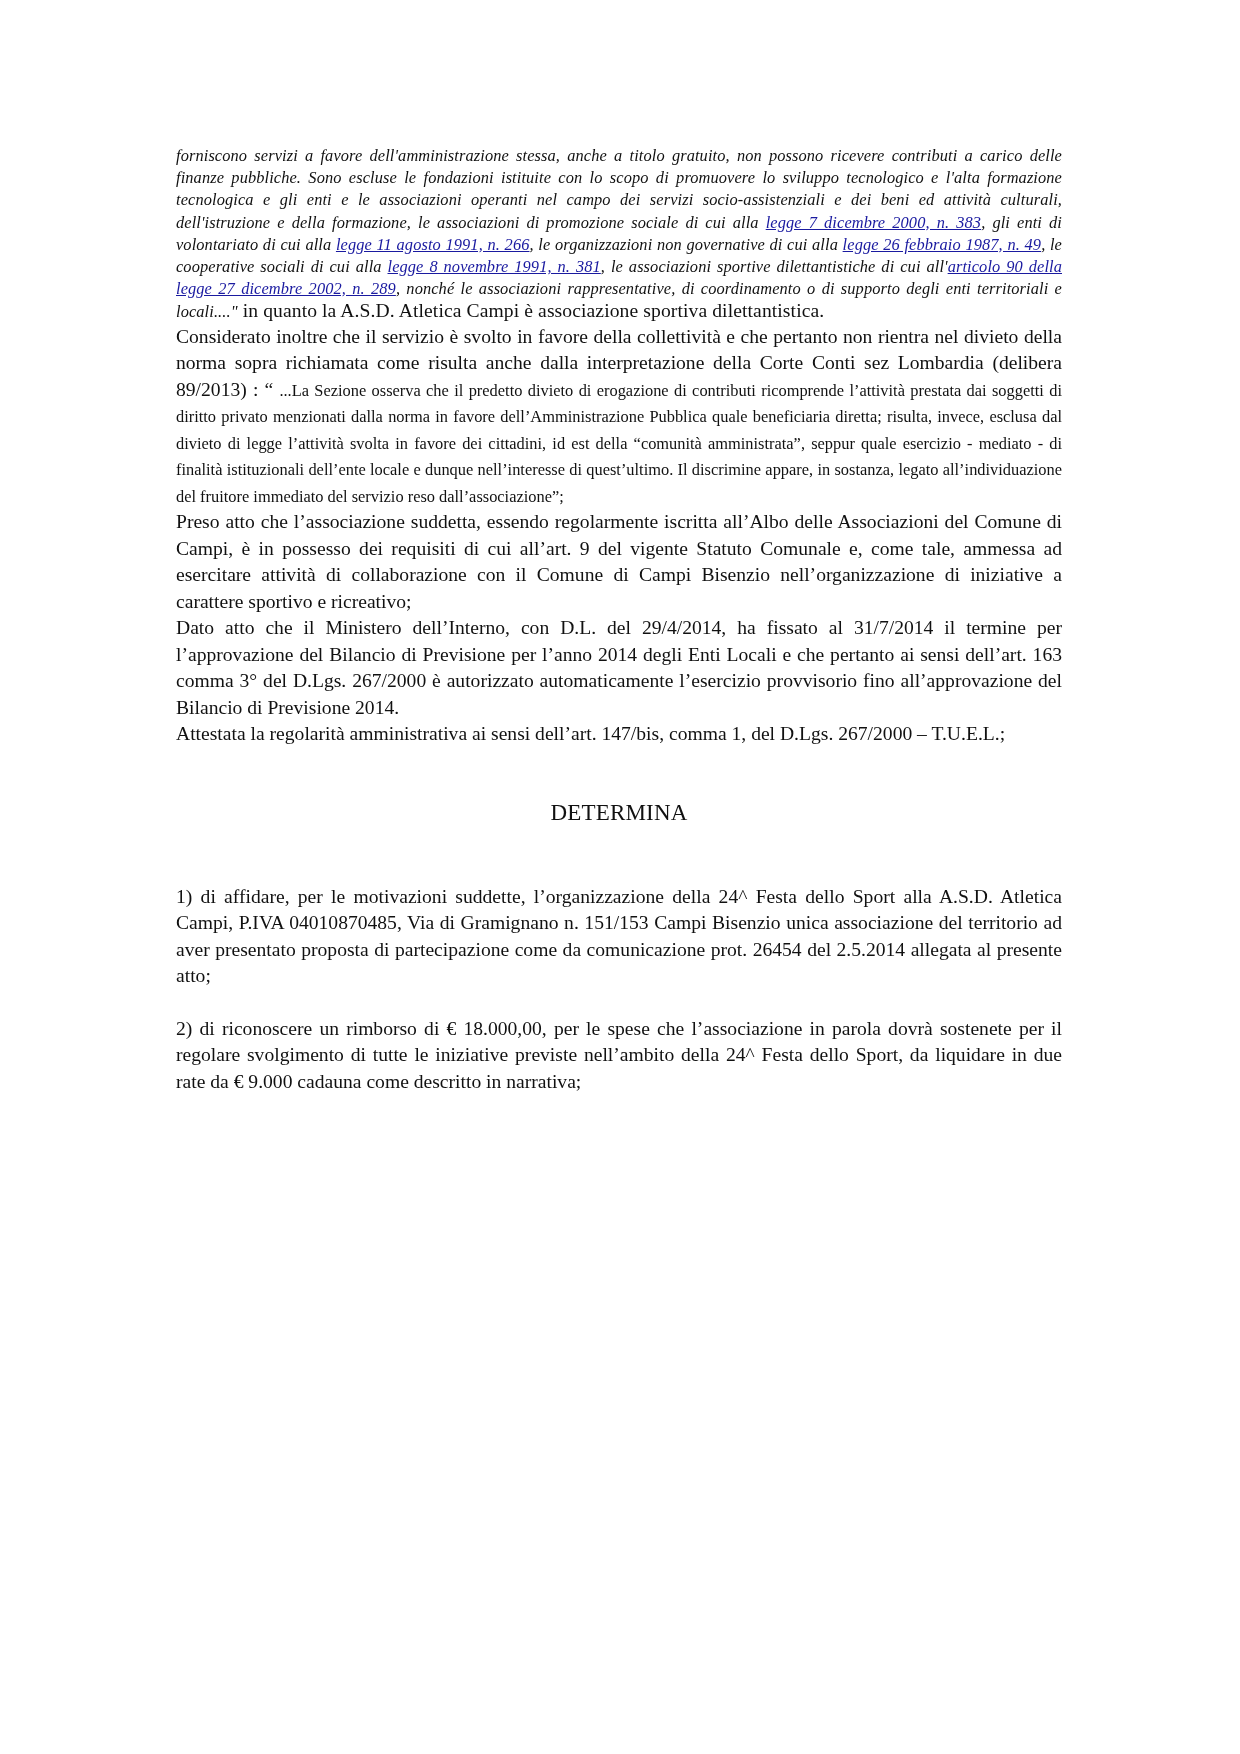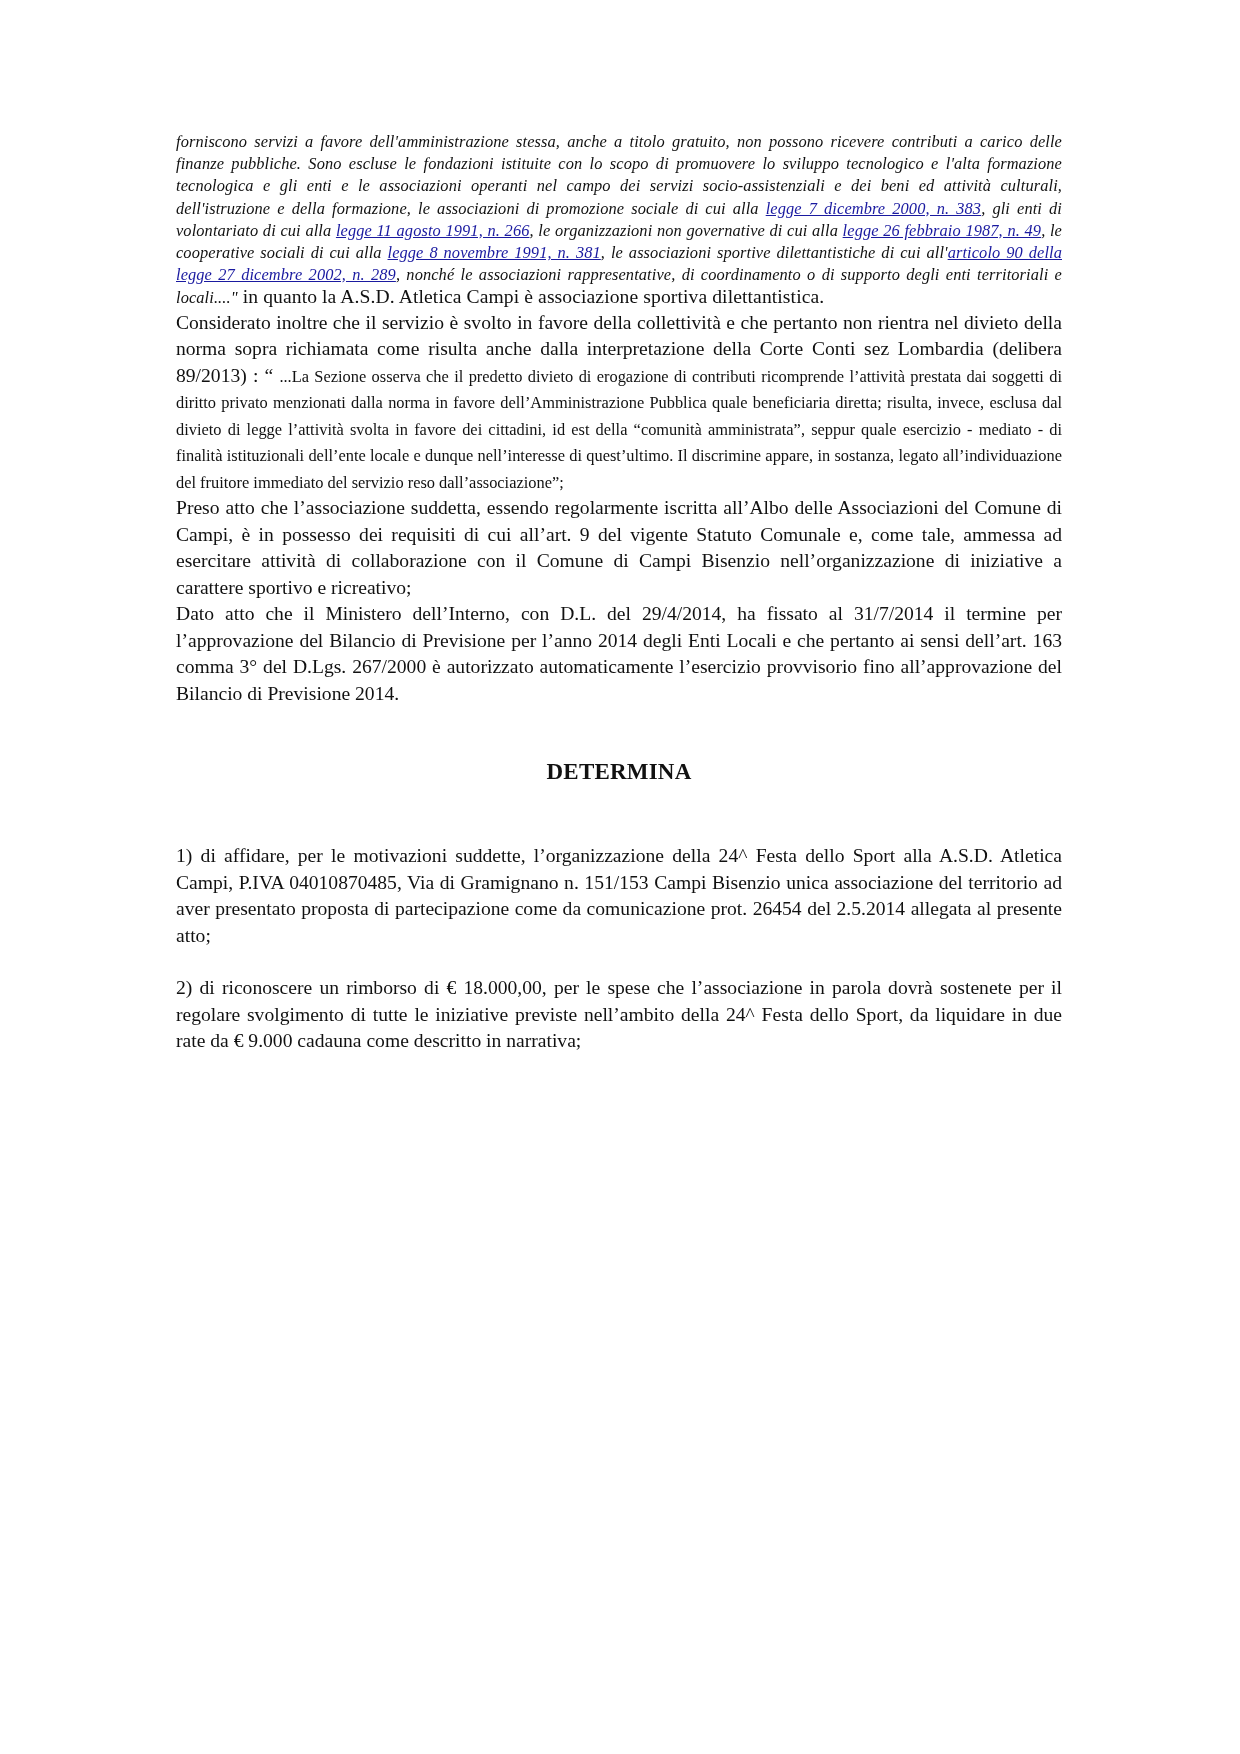--- a/index.html
+++ b/index.html
@@ -1,38 +1,39 @@
 <!DOCTYPE html>
 <html><head>
 <meta charset="utf-8">
 <style>
   html, body { margin:0; padding:0; background:#ffffff; }
   body { width:1240px; height:1754px; position:relative; overflow:hidden; }
-  .page { position:absolute; left:176px; top:131px; width:886px; color:#111; font-family:"Liberation Serif","DejaVu Serif",serif; }
+  .page { position:absolute; left:176px; top:145px; width:886px; color:#111; font-family:"Liberation Serif","DejaVu Serif",serif; }
   .it { font-style:italic; font-size:16.4px; line-height:22.2px; text-align:justify; letter-spacing:0.1px; }
   .rg { font-size:19.6px; line-height:26.5px; text-align:justify; }
   .rg-inline { font-size:19.6px; font-style:normal; }
   .it-inline { font-size:16.4px; line-height:22.6px; }
   a.lnk { color:#1a1aa0; text-decoration:underline; }
   p { margin:0; }
-  .heading { text-align:center; font-weight:bold; font-size:23px; margin-top:52px; margin-bottom:0; letter-spacing:0.2px; }
+  .heading { text-align:center; font-weight:normal; font-size:23px; margin-top:52px; margin-bottom:0; letter-spacing:0.2px; }
   .gap-lg { height:58px; }
   .gap-md { height:26px; }
 </style>
 </head>
 <body>
 
 <div class="page">
 
   <p class="it"><span>forniscono servizi a favore dell'amministrazione stessa, anche a titolo gratuito, non possono ricevere contributi a carico delle finanze pubbliche. Sono escluse le fondazioni istituite con lo scopo di promuovere lo sviluppo tecnologico e l'alta formazione tecnologica e gli enti e le associazioni operanti nel campo dei servizi socio-assistenziali e dei beni ed attività culturali, dell'istruzione e della formazione, le associazioni di promozione sociale di cui alla </span><a class="lnk">legge 7 dicembre 2000, n. 383</a><span>, gli enti di volontariato di cui alla </span><a class="lnk">legge 11 agosto 1991, n. 266</a><span>, le organizzazioni non governative di cui alla </span><a class="lnk">legge 26 febbraio 1987, n. 49</a><span>, le cooperative sociali di cui alla </span><a class="lnk">legge 8 novembre 1991, n. 381</a><span>, le associazioni sportive dilettantistiche di cui all'</span><a class="lnk">articolo 90 della legge 27 dicembre 2002, n. 289</a><span>, nonché le associazioni rappresentative, di coordinamento o di supporto degli enti territoriali e locali...."</span><span class="rg-inline"> in quanto la A.S.D. Atletica Campi è associazione sportiva dilettantistica.</span></p>
 
   <p class="rg"><span>Considerato inoltre che il servizio è svolto in favore della collettività e che pertanto non rientra nel divieto della norma sopra richiamata come risulta anche dalla interpretazione della Corte Conti sez Lombardia (delibera 89/2013) : “ </span><span class="it-inline">...La Sezione osserva che il predetto divieto  di erogazione di contributi ricomprende l’attività prestata dai soggetti di diritto privato menzionati dalla norma in favore dell’Amministrazione Pubblica quale beneficiaria diretta; risulta, invece, esclusa dal divieto di legge l’attività svolta in favore dei cittadini, id est della “comunità amministrata”, seppur quale esercizio - mediato - di finalità istituzionali dell’ente locale e dunque nell’interesse di quest’ultimo. Il discrimine appare, in sostanza, legato all’individuazione del fruitore immediato del servizio reso dall’associazione”;</span></p>
 
   <p class="rg">Preso atto che l’associazione suddetta, essendo regolarmente iscritta all’Albo delle Associazioni del Comune di Campi, è in possesso dei requisiti di cui all’art. 9 del vigente Statuto Comunale e, come tale, ammessa ad esercitare attività di collaborazione con il Comune di Campi Bisenzio nell’organizzazione di iniziative a carattere sportivo e ricreativo;</p>
   <p class="rg">Dato atto che il Ministero dell’Interno, con D.L. del 29/4/2014, ha fissato al 31/7/2014 il termine per l’approvazione del  Bilancio di Previsione  per l’anno 2014 degli Enti Locali e che pertanto ai sensi dell’art. 163 comma 3° del D.Lgs. 267/2000 è autorizzato automaticamente l’esercizio provvisorio fino all’approvazione del Bilancio di Previsione 2014.</p>
+  <p class="rg">Attestata la regolarità amministrativa ai sensi dell’art. 147/bis, comma 1, del D.Lgs. 267/2000 – T.U.E.L.;</p>
 
   <p class="heading">DETERMINA</p>
 
   <div class="gap-lg"></div>
 
   <p class="rg">1) di affidare, per le motivazioni suddette, l’organizzazione della 24^ Festa dello Sport alla A.S.D. Atletica Campi, P.IVA 04010870485, Via di Gramignano n. 151/153 Campi Bisenzio  unica associazione del territorio ad aver presentato proposta di partecipazione come da comunicazione prot. 26454 del 2.5.2014 allegata al presente atto;</p>
   <div class="gap-md"></div>
   <p class="rg">2) di riconoscere un rimborso di € 18.000,00, per le spese che l’associazione in parola dovrà sostenete per il regolare svolgimento di tutte le iniziative previste nell’ambito della 24^ Festa dello Sport, da liquidare in due rate da € 9.000 cadauna come descritto in narrativa;</p>
 
 </div>

